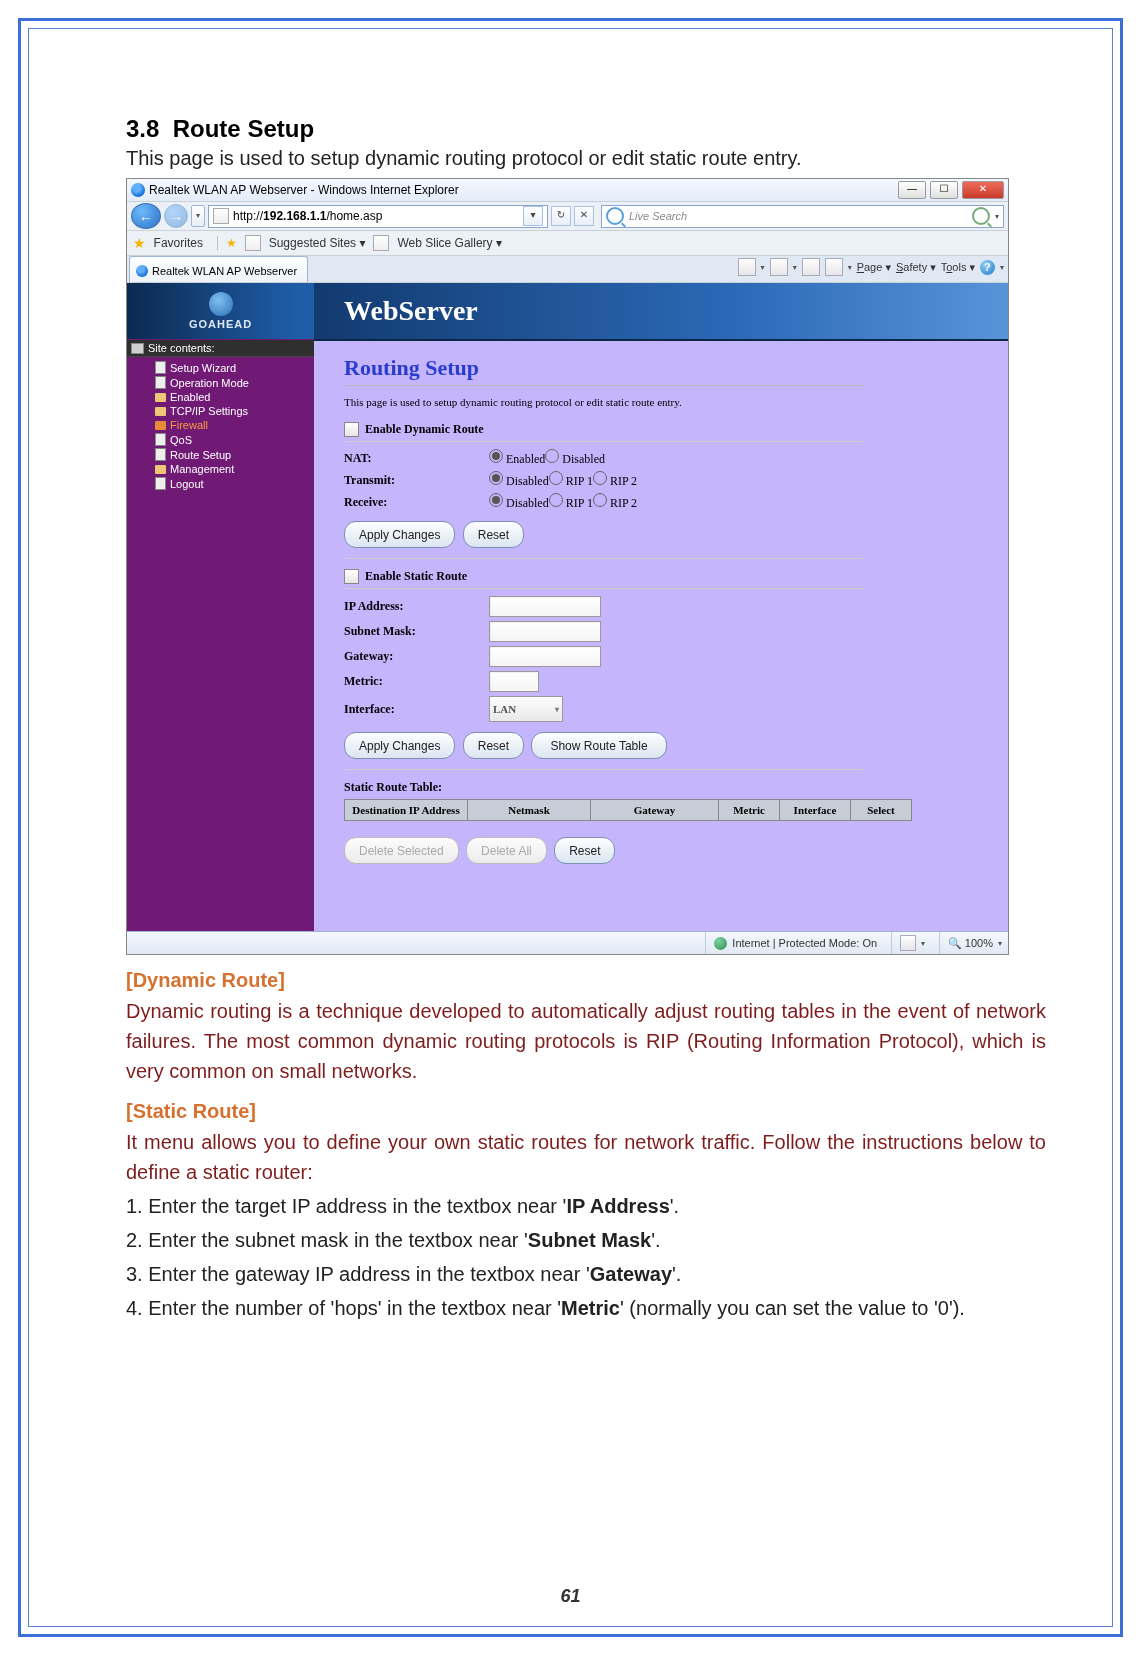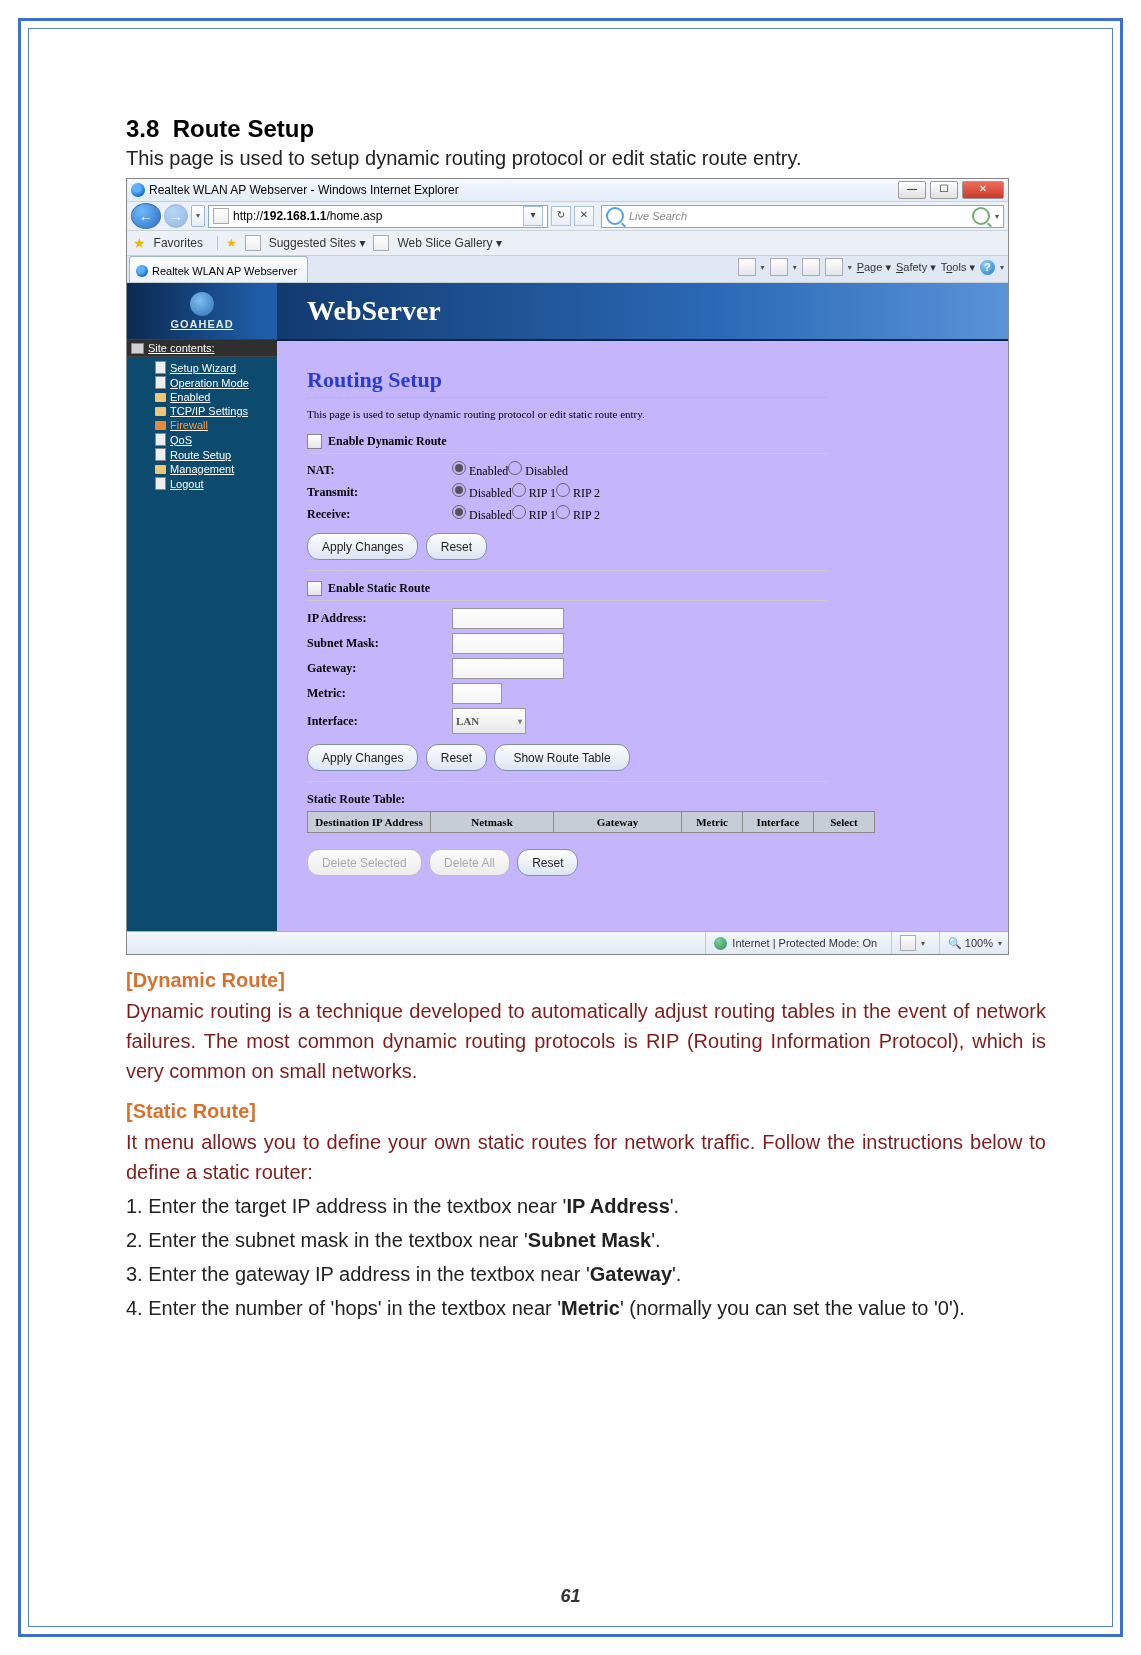--- a/index.html
+++ b/index.html
@@ -196,25 +196,24 @@
   }
   .cmd-drop{font-size:8px;color:#555;}
   .help-ico{width:15px;height:15px;border-radius:50%;background:radial-gradient(circle at 35% 30%,#8fcff8,#1f7bcc);display:inline-block;color:#fff;font-size:11px;font-weight:bold;text-align:center;line-height:15px;}
   .content-area {
     display:flex;
     background:#fff;
     border:none;
     height: 648px;
   }
   .sidebar {
-    width: 150px;
-    background: #0c4a6e;
+    width: 187px;
+    background: #701a75;
     color: #fff;
     font-size: 11px;
-    text-decoration: underline;
   }
   .logo-area {
     height: 56px;
     background: linear-gradient(90deg,#0b2a50,#1f5da8 90%);
     display:flex;align-items:center;justify-content:center;flex-direction:column;
   }
   .logo-circle {
     width:24px;height:24px;border-radius:50%;background:radial-gradient(circle at 40% 35%,#7fc0f0,#2b6fb5);
     margin-bottom:2px;
   }
@@ -237,21 +236,21 @@
   .banner {
     height:56px;
     background: linear-gradient(90deg,#123a6f,#2b69b6 60%, #5993d8);
     color:#fff;
     font-family:"Times New Roman",serif;
     font-size:28px;font-weight:bold;
     display:flex;align-items:center;padding-left:30px;
     border-bottom:2px solid #0c2648;
   }
   .panel {
-    padding: 16px 14px 10px 30px;
+    padding: 4px 14px 10px 30px;
     font-size:12px;
     color:#000;
     flex:1;
     overflow:hidden;
   }
   .panel-title {
     color:#2a3cd0;
     font-family:"Times New Roman",serif;
     font-size:22px;font-weight:bold;
     margin:10px 0 2px 0;

